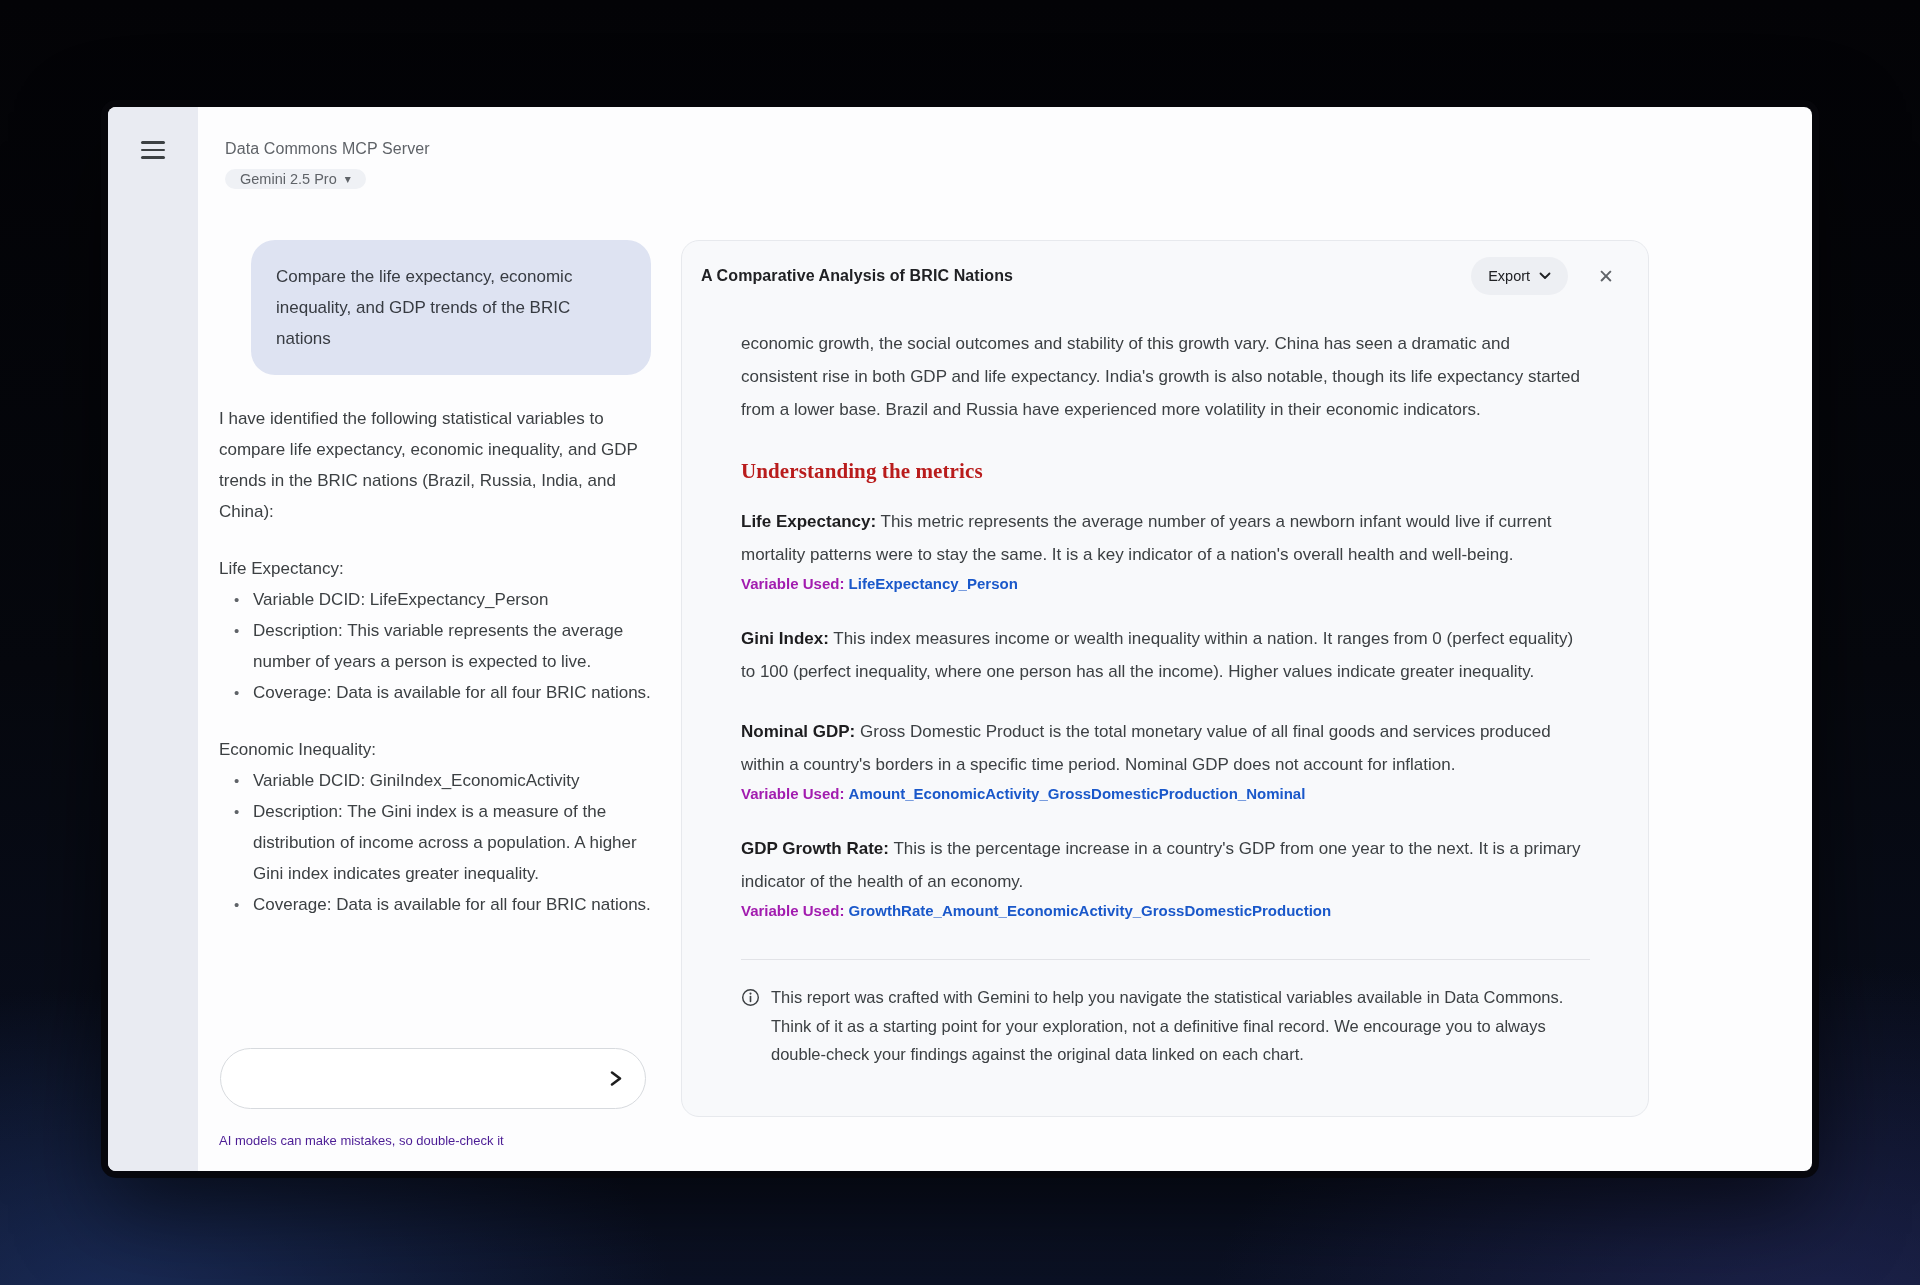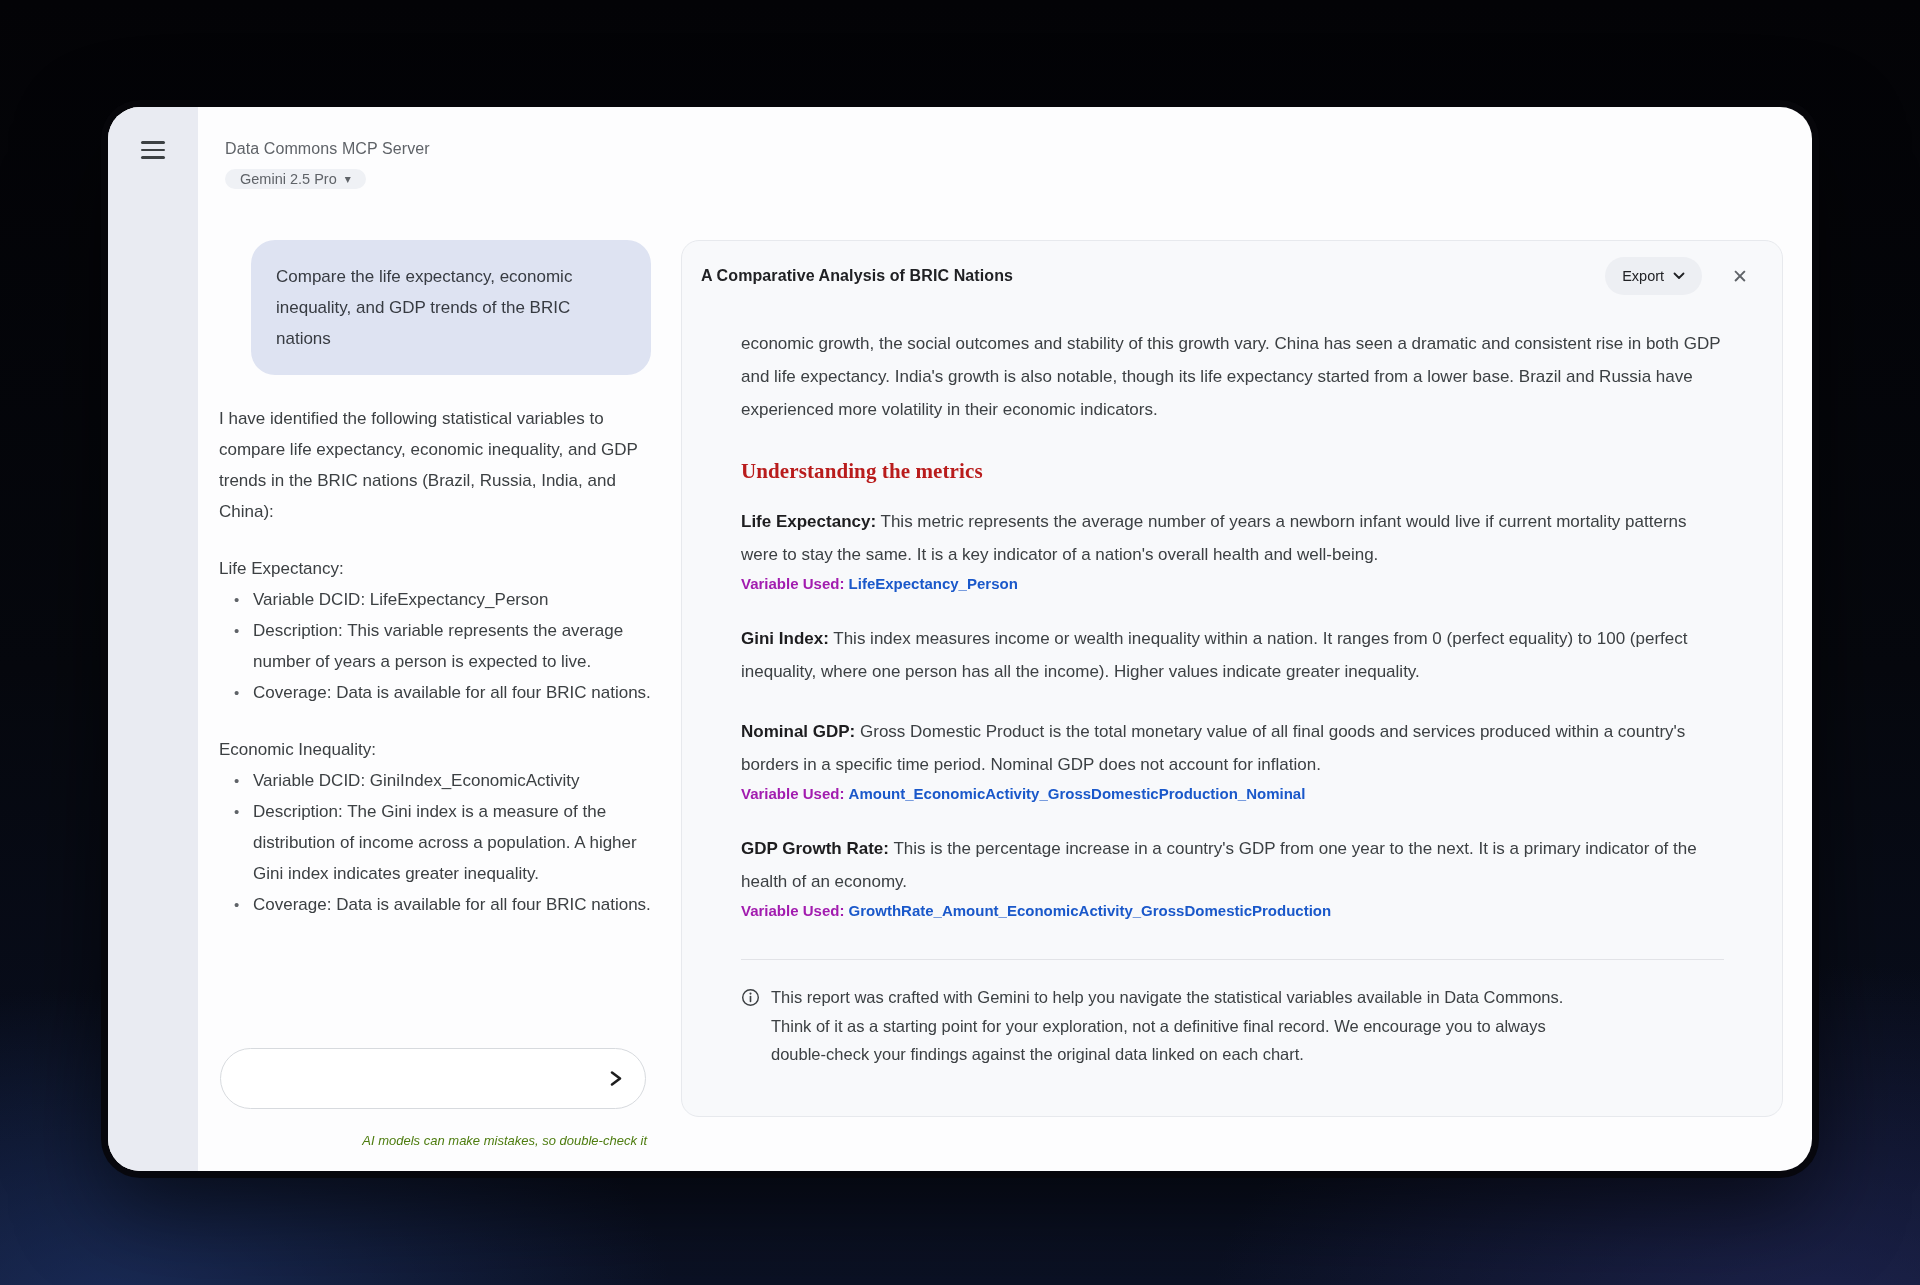--- a/index.html
+++ b/index.html
@@ -14,21 +14,21 @@
       radial-gradient(900px 520px at 6% 102%, rgba(38, 64, 128, 0.55), transparent 62%),
       radial-gradient(1000px 600px at 95% 104%, rgba(46, 52, 116, 0.50), transparent 62%),
       linear-gradient(180deg, #030306 0%, #06080e 52%, #0b1124 100%);
   }
 
   
   .window {
     position: absolute; left: 108px; top: 107px;
     width: 1704px; height: 1064px;
     background: #fdfdfe;
-    border-radius: 32px;
+    border-radius: 8px;
     box-shadow: 0 0 0 7px rgba(6, 7, 11, 0.92), 0 34px 90px rgba(0,0,0,0.6);
     overflow: hidden;
   }
 
   .sidebar {
     position: absolute; left: 0; top: 0;
     width: 90px; height: 100%;
     background: #e9ebf2;
   }
   .menu-btn {
@@ -89,27 +89,27 @@
     flex: 1; height: 100%; border: none; outline: none; background: transparent;
     padding: 0 10px 0 24px; font-size: 16px; color: #202124;
     font-family: "Liberation Sans", sans-serif;
   }
   .send-btn {
     background: none; border: none; cursor: pointer;
     padding: 6px 20px 6px 6px; display: flex; align-items: center;
   }
   .left-disclaimer {
     position: absolute; left: 111px; top: 1026px; width: 428px;
-    text-align: right; font-size: 13px; color: #4d7c0f; font-style: italic;
+    text-align: left; font-size: 13px; color: #4c1d95;
   }
 
   
   .report-panel {
     position: absolute; left: 573px; top: 133px;
-    width: 1102px; height: 877px;
+    width: 968px; height: 877px;
     background: #f8f9fb; border: 1px solid #e7e9ed; border-radius: 18px;
     overflow: hidden;
   }
   .panel-header {
     display: flex; align-items: center;
     height: 70px; padding: 0 30px 0 19px; gap: 26px;
   }
   .panel-title { flex: 1; font-size: 16px; font-weight: 700; color: #202124; letter-spacing: 0.1px; }
   .export-btn {
     height: 38px; padding: 0 17px;

